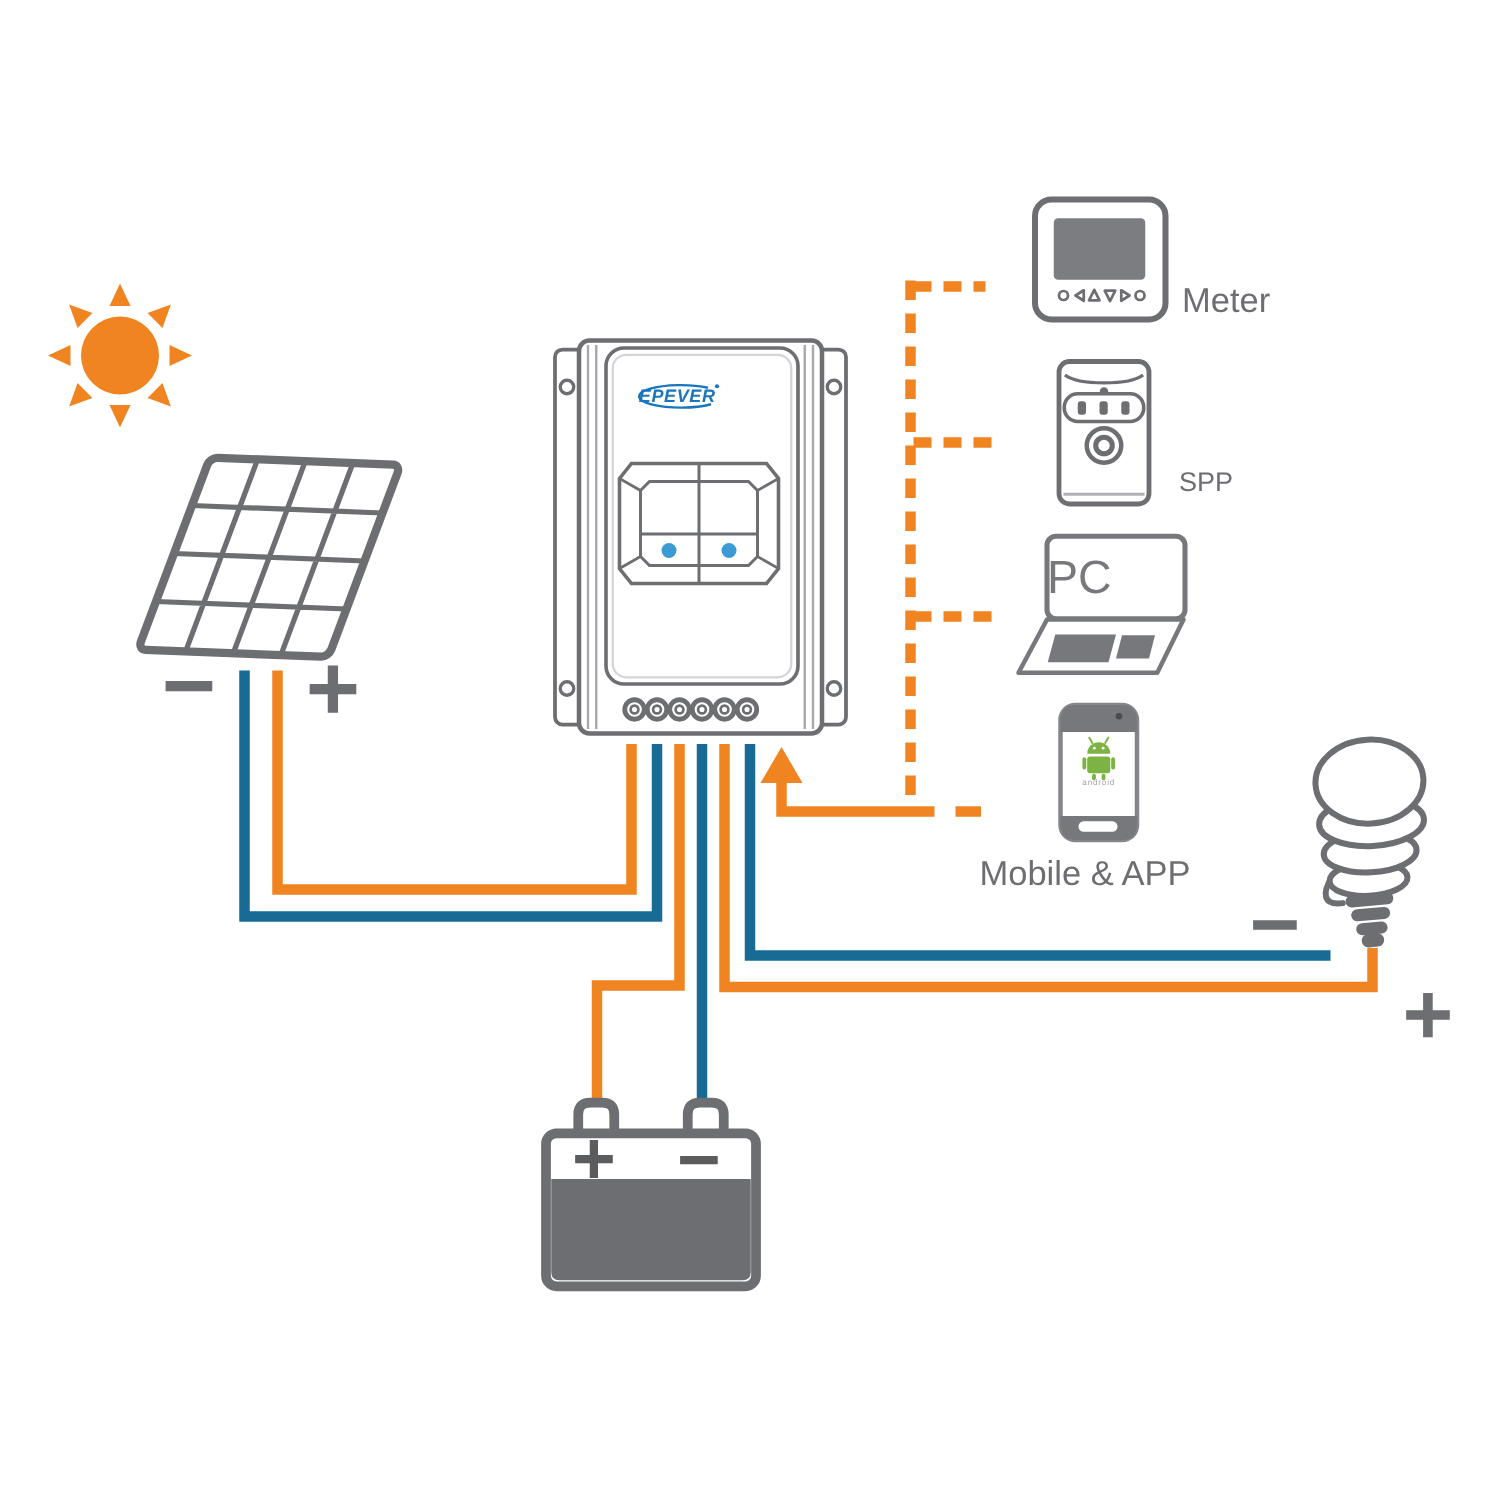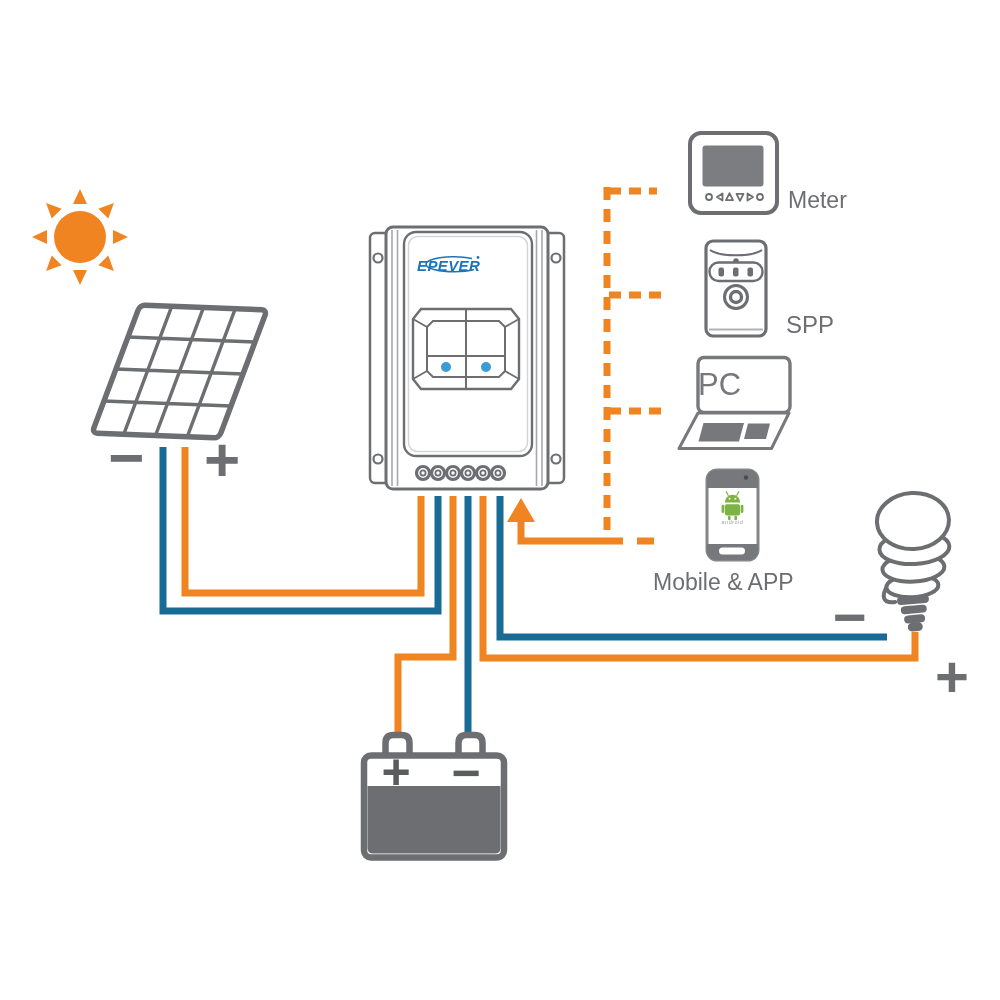--- a/index.html
+++ b/index.html
@@ -1,26 +1,26 @@
 <!DOCTYPE html>
 <html><head>
 <meta charset="utf-8">
 <style>
   html,body{margin:0;padding:0;background:#fff;}
   .stage{position:relative;width:1000px;height:871px;background:#ffffff;overflow:hidden;
          font-family:"Liberation Sans",sans-serif;}
   .stage svg.scene{position:absolute;left:0;top:0;}
   .label{position:absolute;color:#6d6e71;white-space:nowrap;}
   .label-meter{left:788px;top:187px;font-size:23px;}
-  .label-spp{left:786px;top:311px;font-size:24px;}
+  .label-spp{left:786px;top:311px;font-size:18px;}
   .label-pc{left:698px;top:367px;width:92px;text-align:left;font-size:31px;color:#77787b;}
   .label-mobile{left:653px;top:569px;width:164px;text-align:left;font-size:23px;}
   .label-android{left:707px;top:519px;width:51px;text-align:center;font-size:5.5px;
                  color:#a2a3a6;letter-spacing:.5px;}
-  .label-brand{left:417px;top:257px;width:60px;text-align:left;font-size:15px;
+  .label-brand{left:417px;top:257px;width:60px;text-align:right;font-size:12px;
                font-weight:bold;font-style:italic;color:#1b75bc;letter-spacing:.4px;}
   .sign{position:absolute;width:60px;height:60px;display:flex;align-items:center;
         justify-content:center;font-weight:bold;color:#6d6e71;}
   .sign-panel-minus{left:96px;top:427px;font-size:62px;}
   .sign-panel-plus{left:192px;top:429px;font-size:62px;}
   .sign-batt-plus{left:366px;top:742px;font-size:50px;color:#5b5c5e;}
   .sign-batt-minus{left:436px;top:743px;font-size:50px;color:#5b5c5e;}
   .sign-load-minus{left:820px;top:586px;font-size:58px;}
   .sign-load-plus{left:922px;top:646px;font-size:58px;}
 </style>

